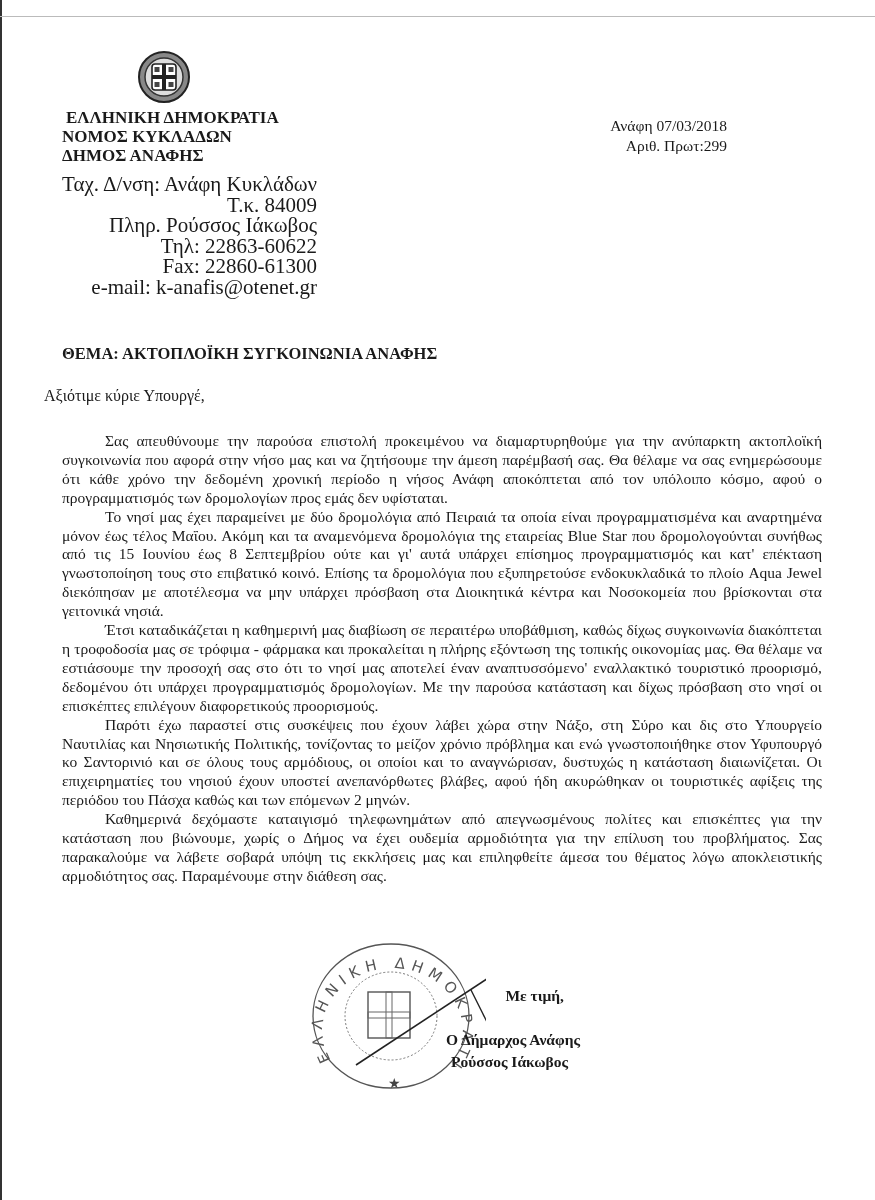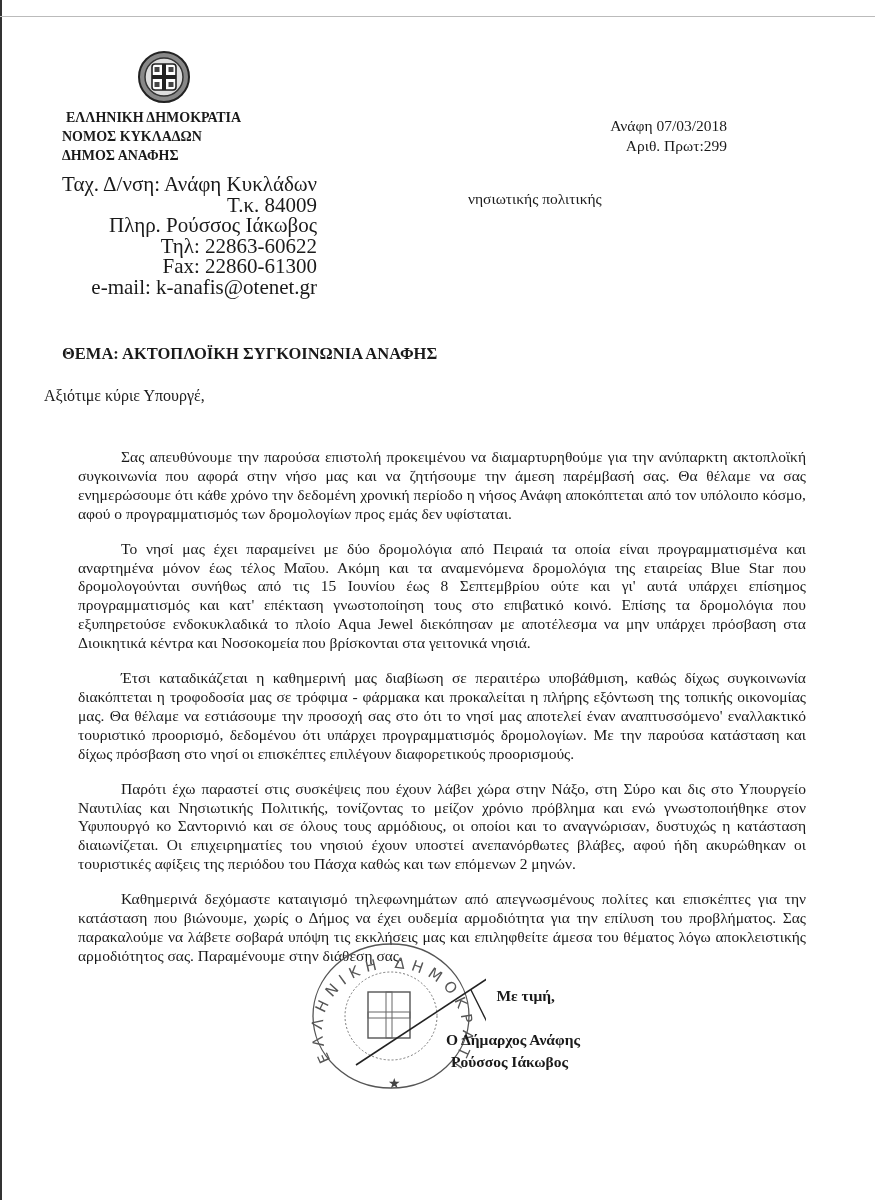--- a/index.html
+++ b/index.html
@@ -3,34 +3,34 @@
 <meta charset="utf-8">
 <style>
   html, body { margin: 0; padding: 0; }
   body {
     width: 875px; height: 1200px; background: #ffffff; position: relative; overflow: hidden;
     font-family: "Liberation Serif", "DejaVu Serif", serif; color: #1a1a1a;
   }
   .edge-left { position: absolute; left: 0; top: 0; width: 2px; height: 1200px; background: #333; }
   .edge-top { position: absolute; left: 0; top: 16px; width: 875px; height: 1px; background: #bbb; }
   .emblem { position: absolute; left: 137px; top: 50px; width: 54px; height: 54px; }
-  .hdr { position: absolute; left: 62px; top: 108px; font-weight: bold; font-size: 14px; line-height: 19px; }
+  .hdr { position: absolute; left: 62px; top: 108px; font-weight: bold; font-size: 17px; line-height: 19px; }
   .hdr div { white-space: nowrap; }
   .date { position: absolute; right: 148px; top: 116px; text-align: right; font-size: 15.5px; line-height: 20px; }
   .contact { position: absolute; left: 62px; top: 174px; font-size: 21px; line-height: 20.5px; text-align: right; }
   .to { position: absolute; left: 468px; top: 189px; font-size: 15.5px; line-height: 20.5px; }
   .to .to-label { font-weight: bold; }
   .subject { position: absolute; left: 62px; top: 344px; font-weight: bold; font-size: 16.5px; white-space: nowrap; }
   .greeting { position: absolute; left: 44px; top: 387px; font-size: 16px; }
   .body { position: absolute; left: 62px; top: 432px; width: 760px; font-size: 15.5px; line-height: 18.9px; text-align: justify; }
-  .body p { margin: 16px; text-indent: 43px; }
+  .body p { margin: 0; text-indent: 43px; }
   .seal { position: absolute; left: 296px; top: 930px; width: 190px; height: 170px; }
   .sign { position: absolute; left: 420px; top: 985px; width: 160px; text-align: right; font-weight: bold; font-size: 15.5px; line-height: 22px; }
   .sign div { white-space: nowrap; }
-  .sign .closing { text-align: right; margin-right: 25px; }
+  .sign .closing { text-align: right; margin-right: 16px; }
 </style>
 </head>
 <body>
 
 <div class="edge-left"></div>
 <div class="edge-top"></div>
 
 <svg class="emblem" viewBox="0 0 54 54">
   <circle cx="27" cy="27" r="25" fill="#888" stroke="#222" stroke-width="2"></circle>
   <circle cx="27" cy="27" r="19" fill="#ddd" stroke="#333" stroke-width="1.5"></circle>
@@ -57,21 +57,20 @@
 <div class="contact">
   <div>Ταχ. Δ/νση: Ανάφη Κυκλάδων</div>
   <div>Τ.κ. 84009</div>
   <div>Πληρ. Ρούσσος Ιάκωβος</div>
   <div>Τηλ: 22863-60622</div>
   <div>Fax: 22860-61300</div>
   <div>e-mail: k-anafis@otenet.gr</div>
 </div>
 
 <div class="to">
-  <div>νησιωτικής πολιτικής</div>
 </div>
 
 <div class="subject">ΘΕΜΑ: ΑΚΤΟΠΛΟΪΚΗ ΣΥΓΚΟΙΝΩΝΙΑ ΑΝΑΦΗΣ</div>
 <div class="greeting">Αξιότιμε κύριε Υπουργέ,</div>
 
 <div class="body">
   <p>Σας απευθύνουμε την παρούσα επιστολή προκειμένου να διαμαρτυρηθούμε για την ανύπαρκτη ακτοπλοϊκή συγκοινωνία που αφορά στην νήσο μας και να ζητήσουμε την άμεση παρέμβασή σας. Θα θέλαμε να σας ενημερώσουμε ότι κάθε χρόνο την δεδομένη χρονική περίοδο η νήσος Ανάφη αποκόπτεται από τον υπόλοιπο κόσμο, αφού ο προγραμματισμός των δρομολογίων προς εμάς δεν υφίσταται.</p>
   <p>Το νησί μας έχει παραμείνει με δύο δρομολόγια από Πειραιά τα οποία είναι προγραμματισμένα και αναρτημένα μόνον έως τέλος Μαΐου. Ακόμη και τα αναμενόμενα δρομολόγια της εταιρείας Blue Star που δρομολογούνται συνήθως από τις 15 Ιουνίου έως 8 Σεπτεμβρίου ούτε και γι' αυτά υπάρχει επίσημος προγραμματισμός και κατ' επέκταση γνωστοποίηση τους στο επιβατικό κοινό. Επίσης τα δρομολόγια που εξυπηρετούσε ενδοκυκλαδικά το πλοίο Aqua Jewel διεκόπησαν με αποτέλεσμα να μην υπάρχει πρόσβαση στα Διοικητικά κέντρα και Νοσοκομεία που βρίσκονται στα γειτονικά νησιά.</p>
   <p>Έτσι  καταδικάζεται η καθημερινή μας διαβίωση σε περαιτέρω υποβάθμιση, καθώς δίχως συγκοινωνία διακόπτεται η τροφοδοσία μας σε τρόφιμα - φάρμακα και προκαλείται η πλήρης εξόντωση της τοπικής οικονομίας μας.  Θα θέλαμε να εστιάσουμε την προσοχή σας στο ότι το νησί μας αποτελεί έναν αναπτυσσόμενο' εναλλακτικό τουριστικό προορισμό, δεδομένου ότι υπάρχει προγραμματισμός δρομολογίων. Με την παρούσα κατάσταση και δίχως πρόσβαση στο νησί οι επισκέπτες επιλέγουν διαφορετικούς προορισμούς.</p>
   <p>Παρότι έχω παραστεί στις συσκέψεις που έχουν λάβει χώρα στην Νάξο, στη Σύρο και δις στο Υπουργείο Ναυτιλίας και Νησιωτικής Πολιτικής, τονίζοντας το μείζον χρόνιο πρόβλημα και ενώ γνωστοποιήθηκε στον Υφυπουργό κο Σαντορινιό και σε όλους τους αρμόδιους, οι οποίοι και το αναγνώρισαν, δυστυχώς η κατάσταση διαιωνίζεται.  Οι επιχειρηματίες του νησιού έχουν υποστεί ανεπανόρθωτες βλάβες, αφού ήδη ακυρώθηκαν οι τουριστικές αφίξεις της περιόδου του Πάσχα καθώς και των επόμενων 2 μηνών.</p>

